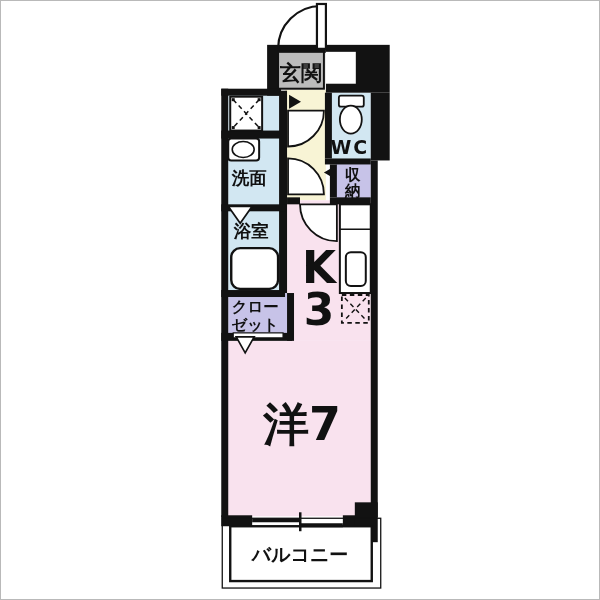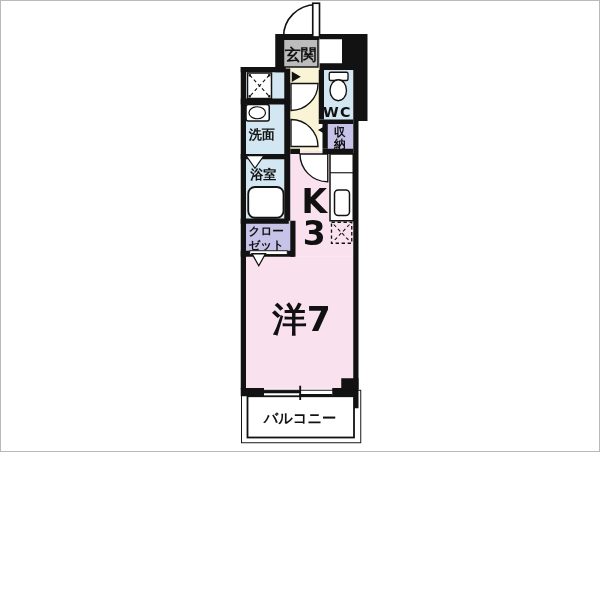--- a/index.html
+++ b/index.html
@@ -1,18 +1,18 @@
 <!DOCTYPE html>
 <html style="--wall: #121212; --wet-blue: #d2e7f2; --cream: #f8f4d5; --pink: #f9e2ee; --purple: #c7c3e8; --gray: #bcbcbc; --background: #ffffff;"><head>
 <meta charset="utf-8">
 <style>
   html,body{margin:0;padding:0;background:#fff;}
   .stage{
     position:relative;
-    width:600px;height:452px;
+    width:600px;height:600px;
     box-sizing:border-box;
     background:#fff;
     border:1px solid #b9b9b9;
     font-family:"DejaVu Sans",sans-serif;
   }
   svg{display:block;width:100%;height:100%;}
   .wall{fill:var(--wall);}
   .white{fill:#fff;}
   .blue{fill:var(--wet-blue);}
   .cream{fill:var(--cream);}

